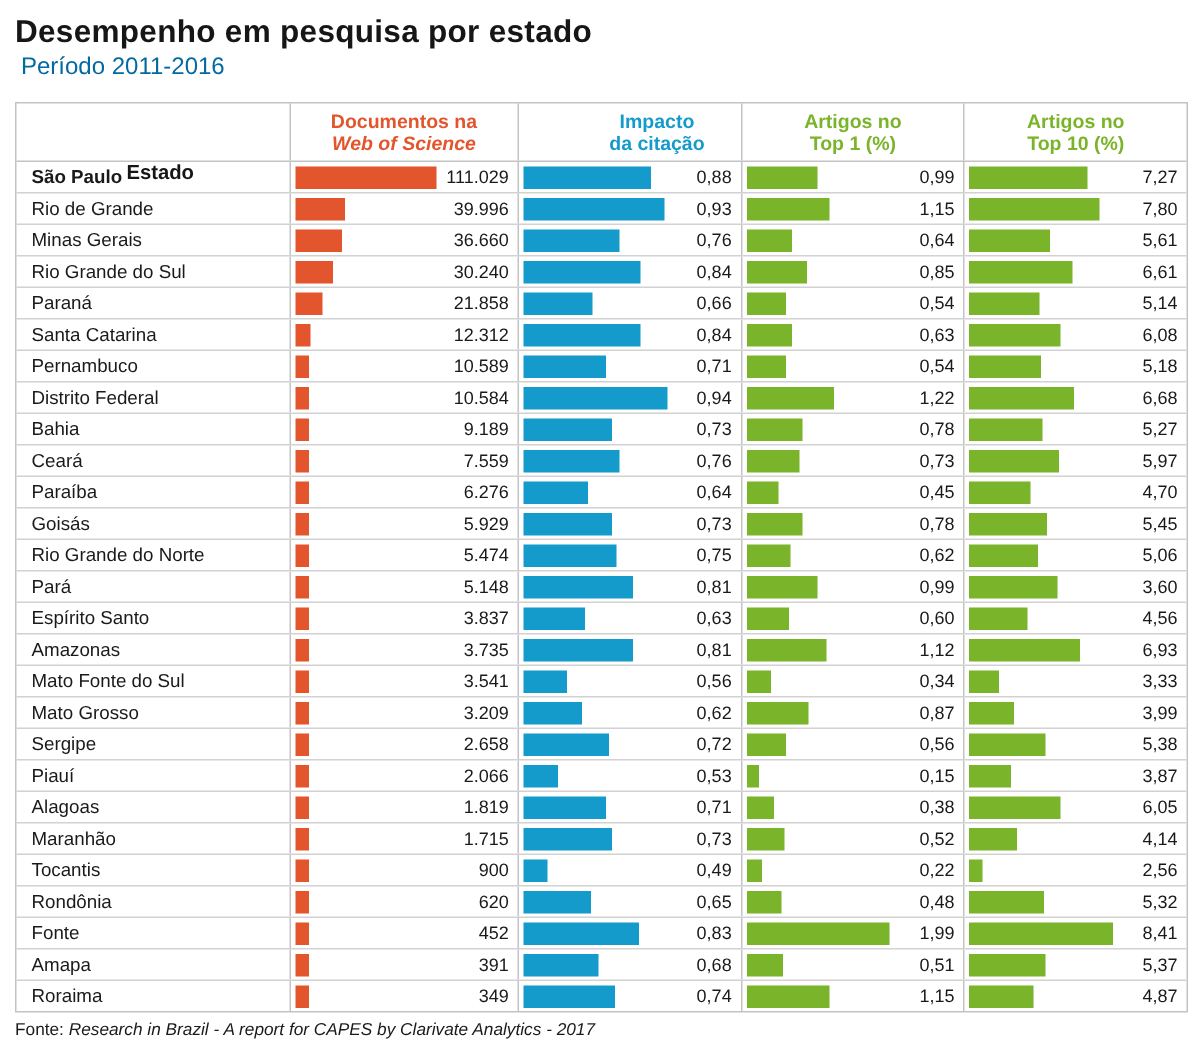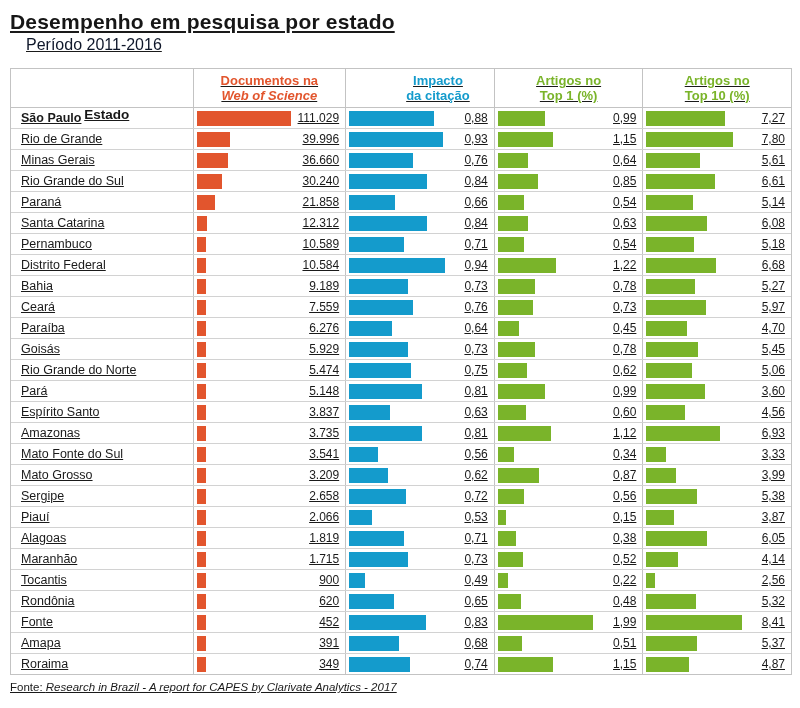--- a/index.html
+++ b/index.html
@@ -1,23 +1,23 @@
 <!DOCTYPE html>
 <html><head>
 <meta charset="utf-8">
 <style>
   html,body{margin:0;padding:0;background:#fff;}
   body{
     width:800px;height:708px;overflow:hidden;
     font-family:"Liberation Sans","DejaVu Sans",sans-serif;
     color:#1a1a1a;position:relative;
   }
-  .page{padding:6px 8px 0 10px;text-decoration:underline;}
+  .page{padding:6px 8px 0 10px;}
   .title{font-size:21px;font-weight:bold;letter-spacing:0.2px;margin:4px 0 2px 0;color:#161616;}
-  .subtitle{font-size:16px;margin:0 0 14px 16px;color:#0f172a;}
+  .subtitle{font-size:16px;margin:0 0 14px 4px;color:#0369a1;}
   .tbl{
     border:1px solid #c3c3c3;width:782px;margin-left:0;
     box-sizing:border-box;background:#fff;
   }
   .hrow{display:flex;height:38px;border-bottom:1px solid #c3c3c3;align-items:stretch;}
   .hcell{box-sizing:border-box;display:flex;flex-direction:column;justify-content:center;
     text-align:center;font-size:13px;font-weight:bold;line-height:15px;}
   .hcell.state{justify-content:flex-start;text-align:left;padding:6px 0 0 10px;color:#161616;font-size:13.5px;margin-top:32px;}
   .hline2.italic{font-style:italic;}
   .row{display:flex;height:20px;border-bottom:1px solid #d2d2d2;align-items:stretch;}

